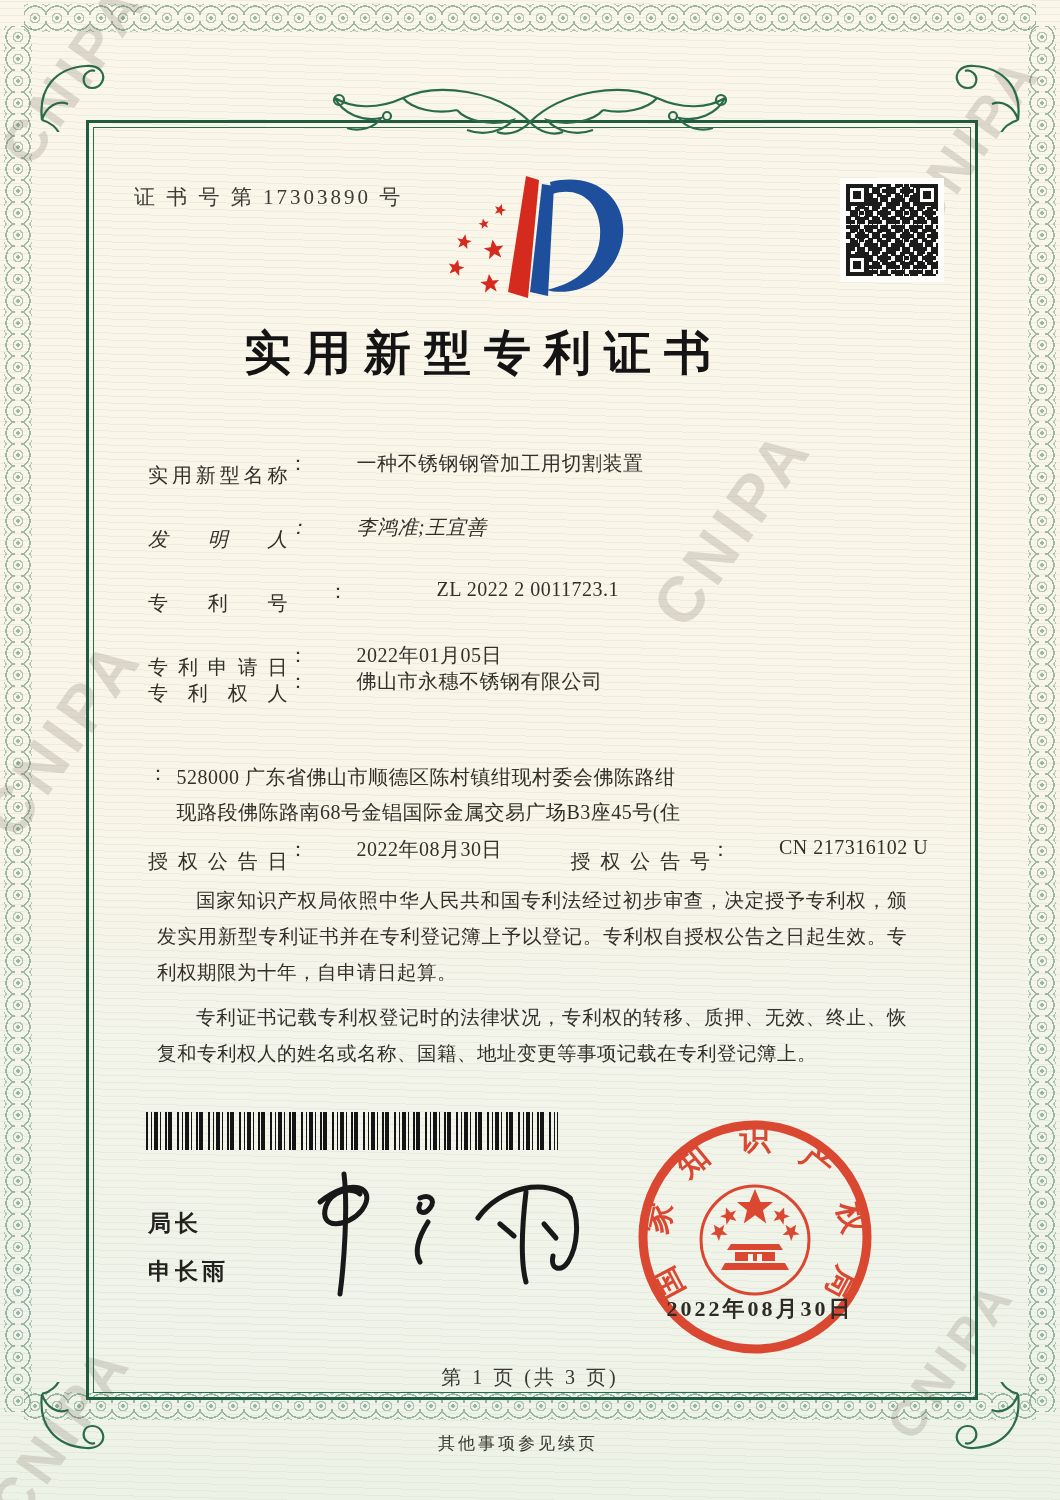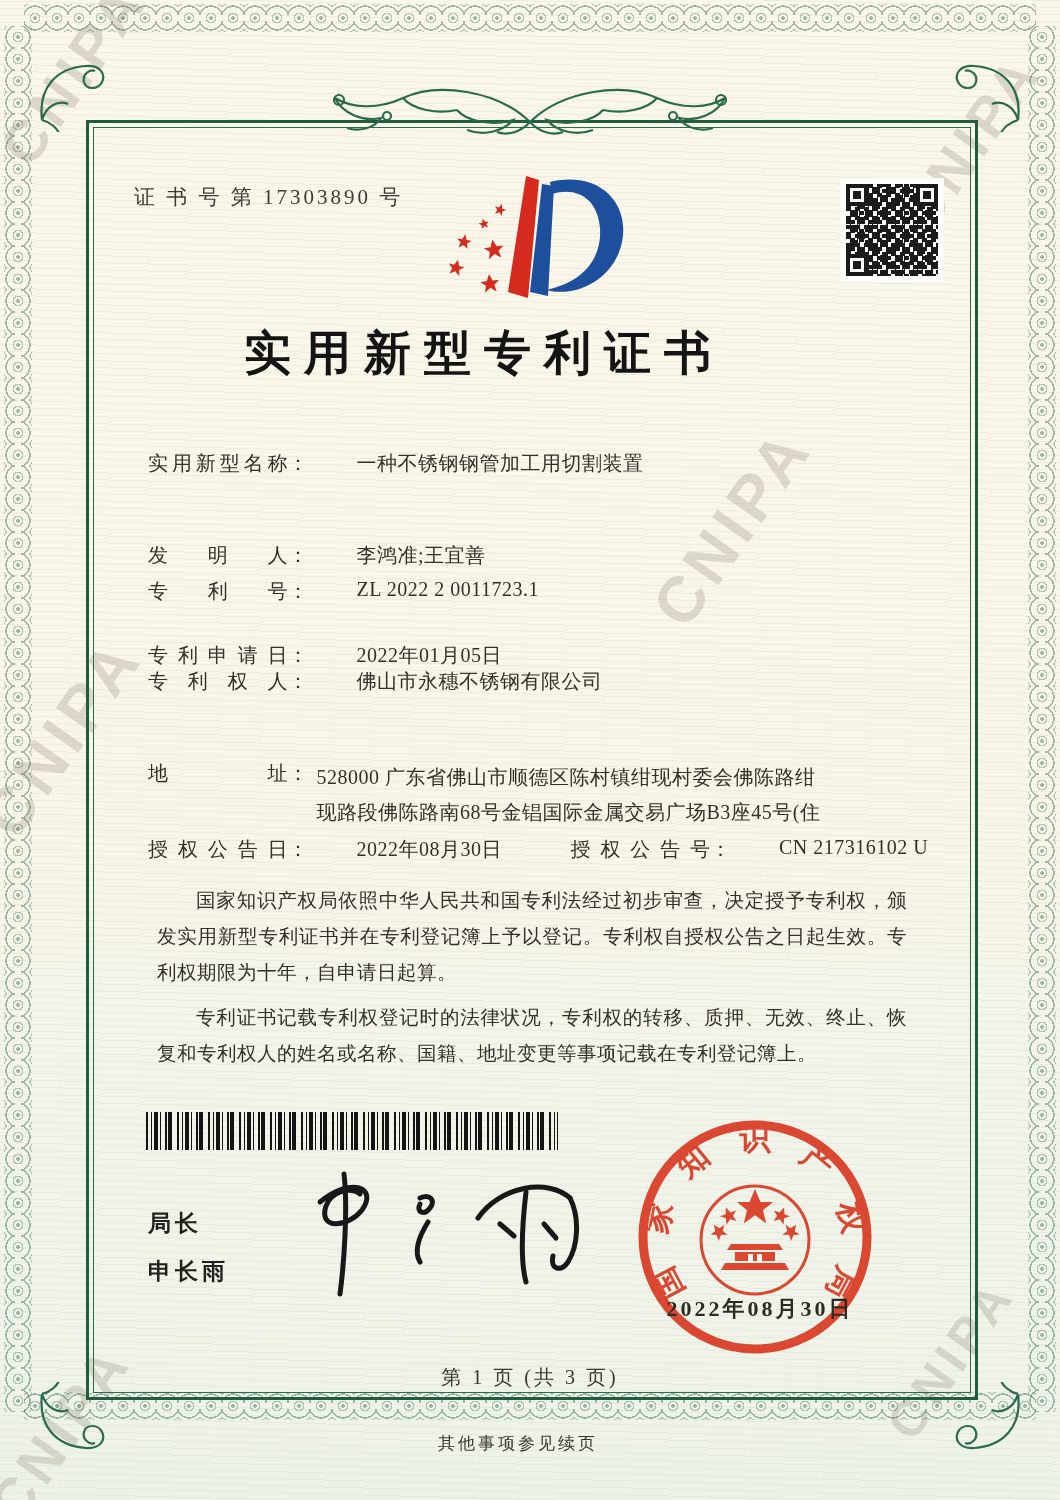--- a/index.html
+++ b/index.html
@@ -37,21 +37,21 @@
   .qr-in{position:relative;width:92px;height:92px;
     background:
       repeating-conic-gradient(#1b1b1b 0 25%, rgba(0,0,0,0) 0 50%),
       repeating-conic-gradient(#1b1b1b 0 25%, #f8f8f6 0 50%);
     background-size:9px 9px,15px 15px;background-position:0 0,4px 3px;}
   .finder{position:absolute;width:22px;height:22px;border:4px solid #1b1b1b;background:#fff;box-sizing:border-box;}
   .finder::before{content:"";position:absolute;left:3px;top:3px;width:8px;height:8px;background:#1b1b1b;}
   .finder.tl{left:0;top:0}.finder.tr{right:0;top:0}.finder.bl{left:0;bottom:0}
   
   .frow{position:absolute;left:148px;display:flex;font-size:20px;color:#33302a;letter-spacing:.5px;}
-  .flabel{display:inline-block;width:140px;text-align:justify;text-align-last:justify;}
+  .flabel{display:inline-block;width:140px;text-align:justify;text-align-last:justify;margin-top:12px;}
   .fcolon{margin-right:8px;}
   .fvalue{white-space:nowrap;margin-left:40px;}
   .addr-block{line-height:1.75;}
   
   .bodytext{position:absolute;left:148px;top:874px;width:768px;font-size:19.5px;line-height:1.85;
             color:#33302a;text-align:justify;letter-spacing:.5px;}
   .bodytext p{margin:9px;text-indent:2em;}
   
   .barcode{position:absolute;left:146px;top:1112px;width:412px;height:38px;
     background:repeating-linear-gradient(90deg,
@@ -150,42 +150,41 @@
     </div>
   </div>
 
   <div class="title">实用新型专利证书</div>
 
   <div class="frow" style="top:450px;">
     <span class="flabel">实用新型名称</span>
       <span class="fcolon">：</span>
     <span class="fvalue">一种不锈钢钢管加工用切割装置</span>
   </div>
-  <div class="frow" style="top:542px;">
+  <div class="frow" style="top:514px;font-style:italic;">
     <span class="flabel">发明人</span>
       <span class="fcolon">：</span>
     <span class="fvalue">李鸿准;王宜善</span>
   </div>
-  <div class="frow" style="top:578px;">
+  <div class="frow" style="top:578px;gap:40px;">
     <span class="flabel">专利号</span>
       <span class="fcolon">：</span>
     <span class="fvalue">ZL 2022 2 0011723.1</span>
   </div>
   <div class="frow" style="top:642px;">
     <span class="flabel">专利申请日</span>
       <span class="fcolon">：</span>
     <span class="fvalue">2022年01月05日</span>
   </div>
   <div class="frow" style="top:668px;">
     <span class="flabel">专利权人</span>
       <span class="fcolon">：</span>
     <span class="fvalue">佛山市永穗不锈钢有限公司</span>
   </div>
   <div class="frow" style="top:760px;">
-    <span class="flabel">地址</span>
       <span class="fcolon">：</span>
     <span class="addr-block">
       <span>528000 广东省佛山市顺德区陈村镇绀现村委会佛陈路绀</span><br>
       <span>现路段佛陈路南68号金锠国际金属交易广场B3座45号(住</span>
     </span>
   </div>
   <div class="frow" style="top:836px;">
     <span class="flabel">授权公告日</span>
       <span class="fcolon">：</span>
     <span class="fvalue" style="width:214px;">2022年08月30日</span>

